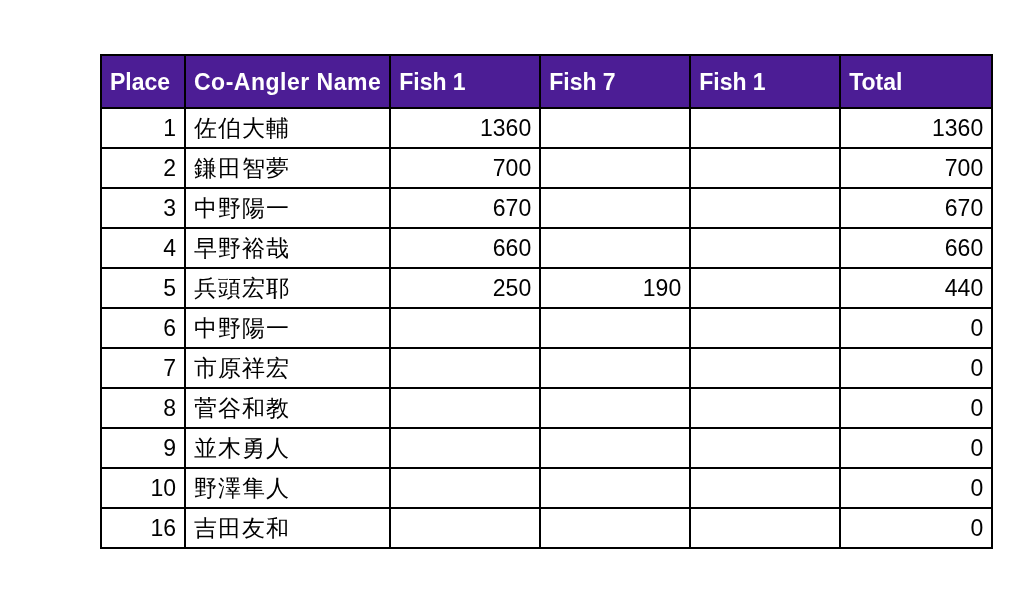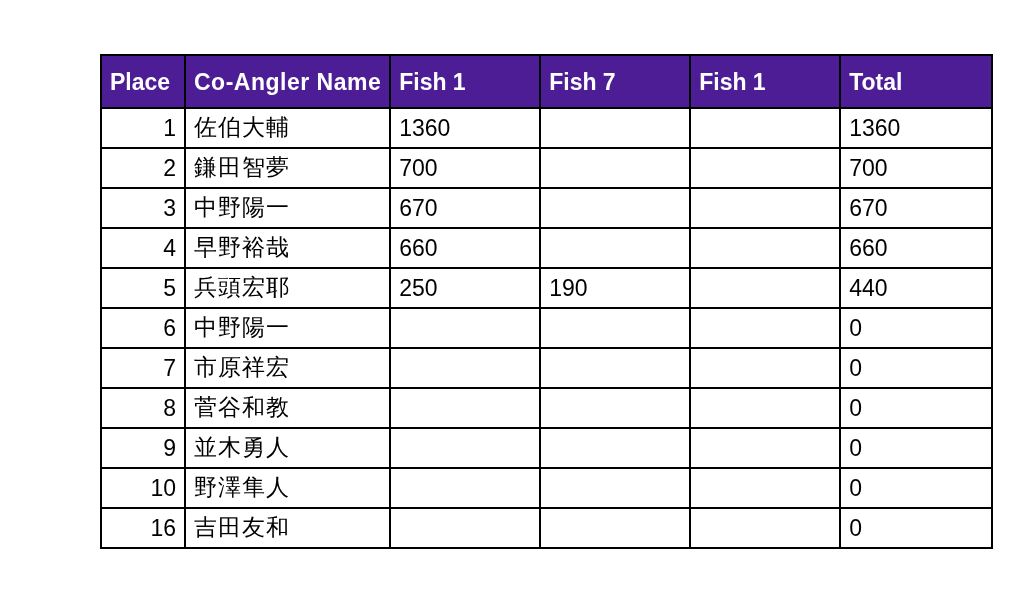--- a/index.html
+++ b/index.html
@@ -58,23 +58,23 @@
   th.head-total   { font-size: 24px; }
 
   td.cell-place {
     text-align: right;
     font-size: 23px;
   }
   td.cell-name {
     text-align: left;
     font-size: 24px;
     letter-spacing: 1px;
-    font-family: Liberation Serif, serif;
   }
   td.cell-num {
+    text-align: right;
     font-size: 23px;
   }
 </style>
 </head>
 <body>
 
 <div class="sheet">
   <table class="results">
     <colgroup>
       <col class="c-place">

